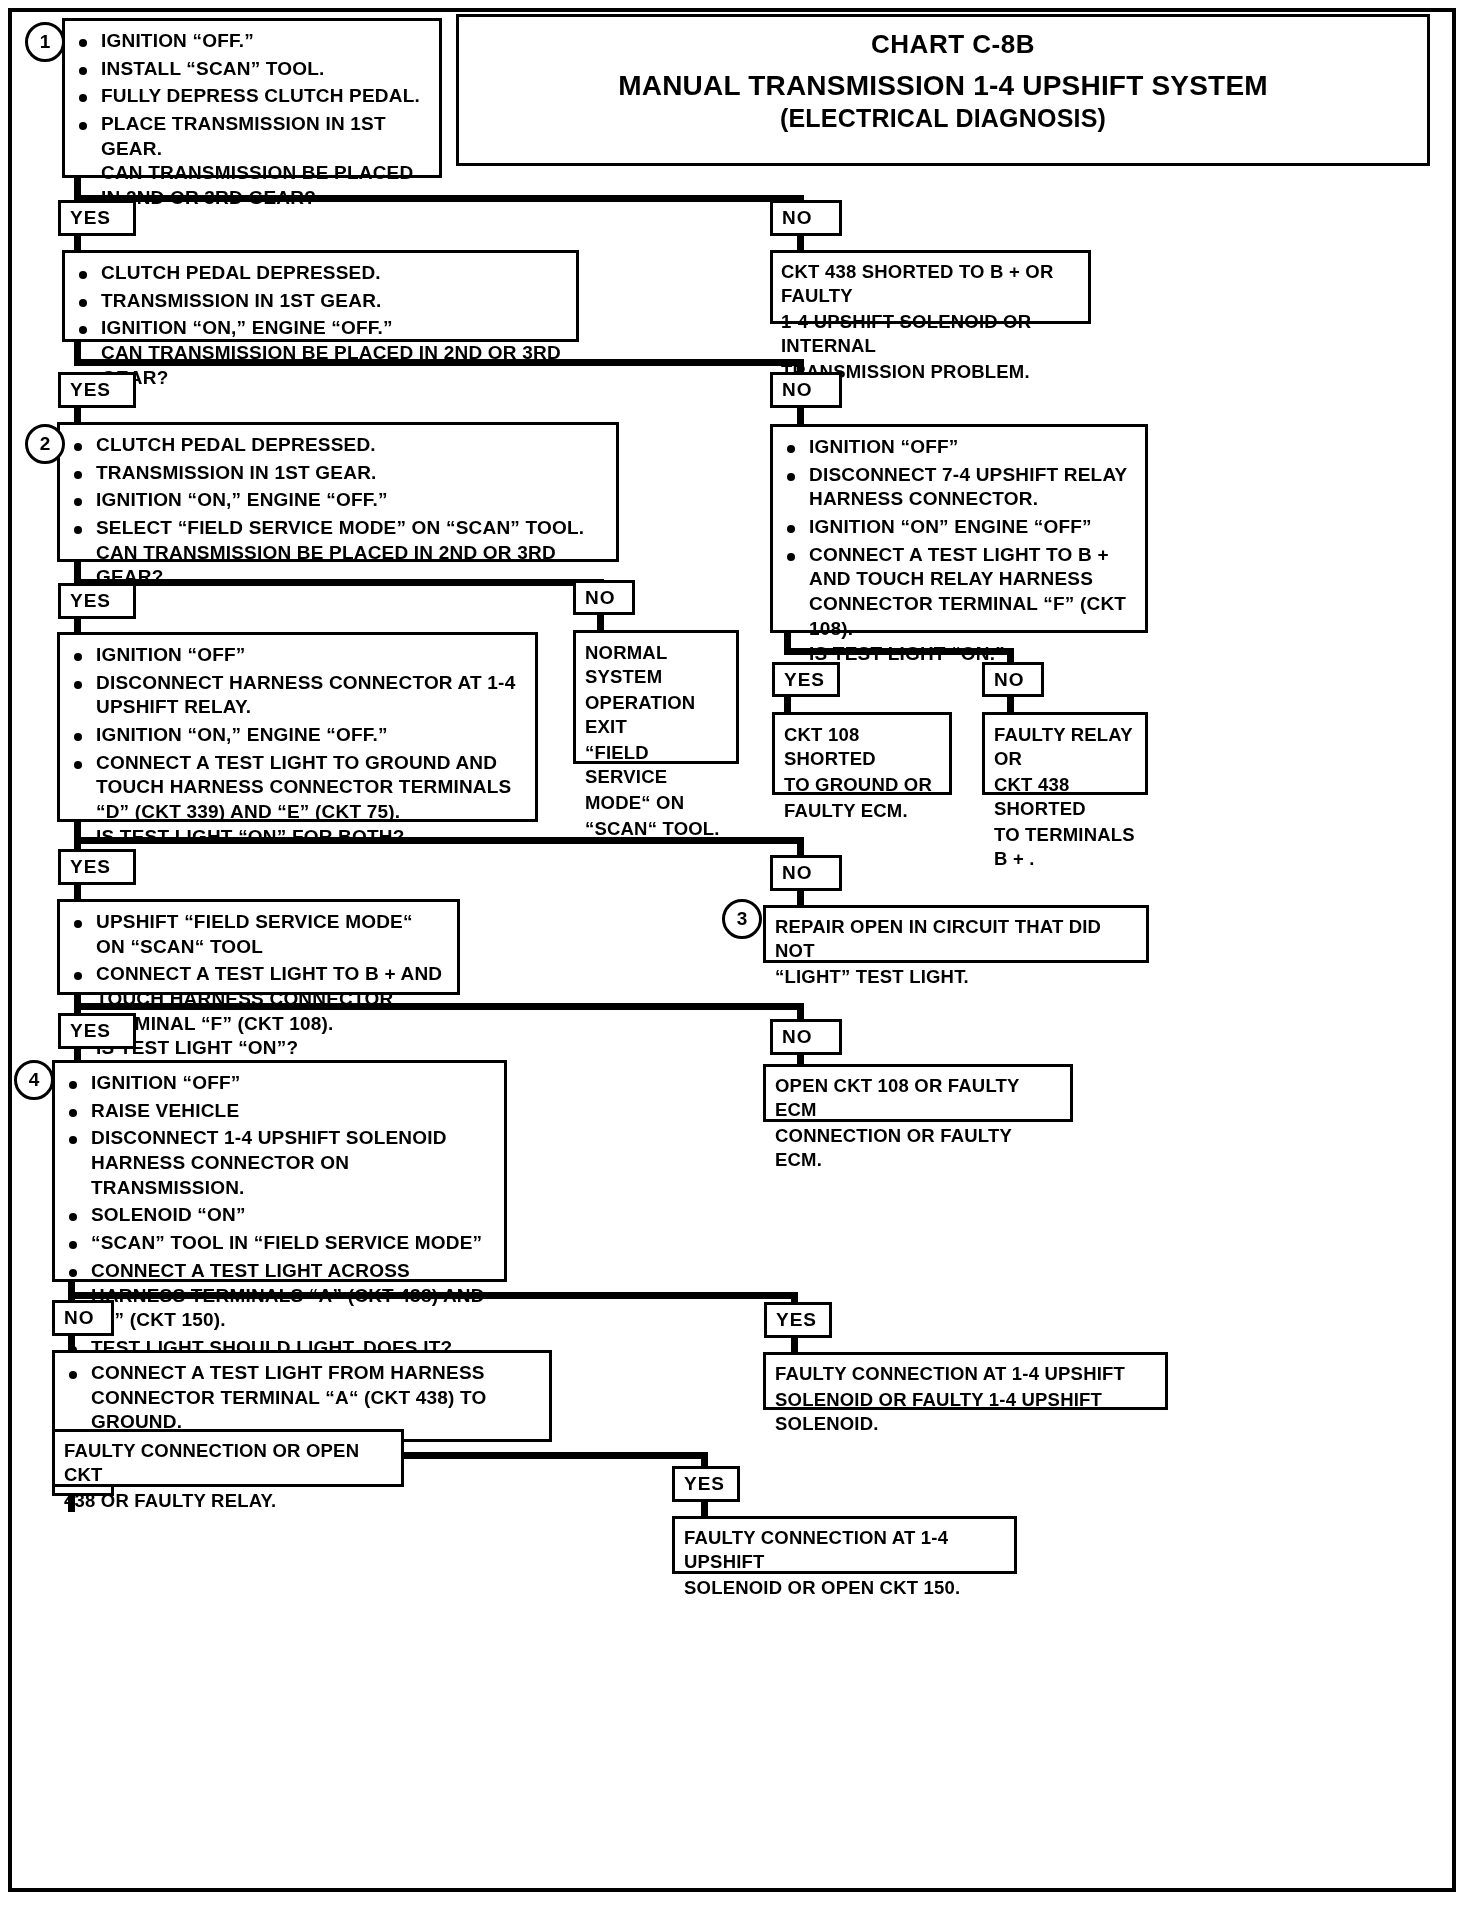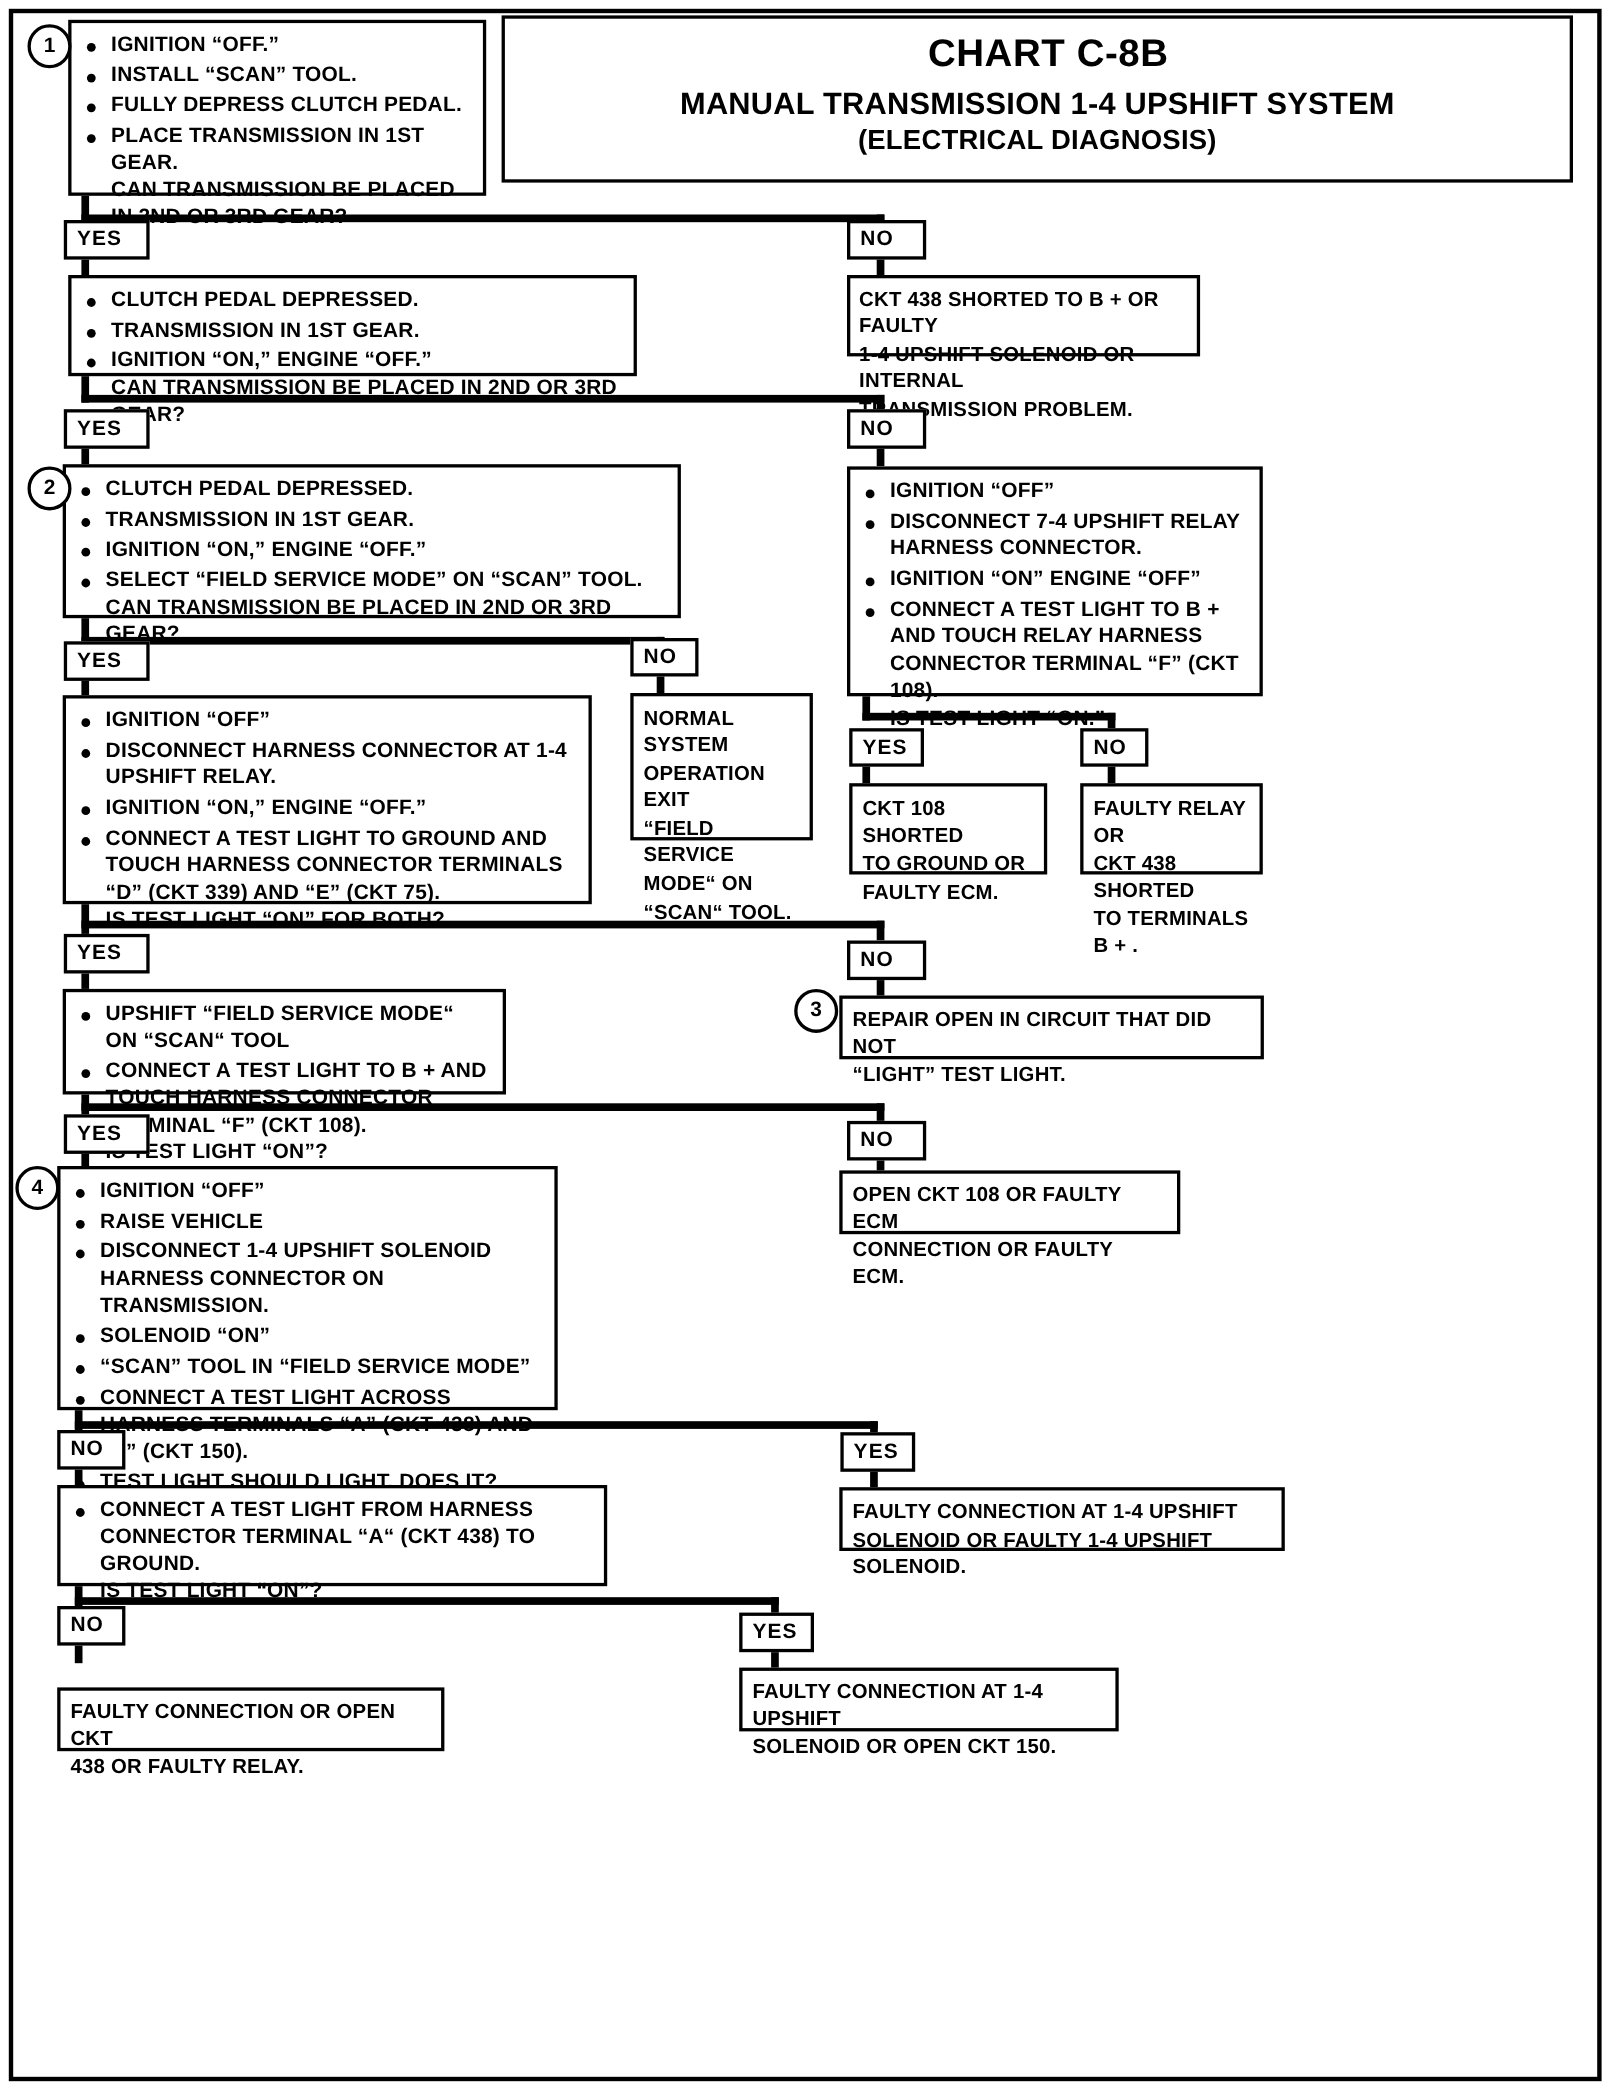--- a/index.html
+++ b/index.html
@@ -86,21 +86,21 @@
 
   
   .title-block{
     position:absolute;
     border:3px solid #000;
     background:#fff;
     box-sizing:border-box;
     text-align:center;
     color:#000;
   }
-  .t1{font-size:35px;font-weight:bold;letter-spacing:0.5px;margin-top:12px;margin-left:20px;}
+  .t1{font-size:26px;font-weight:bold;letter-spacing:0.5px;margin-top:12px;margin-left:20px;}
   .t2{font-size:28px;font-weight:bold;letter-spacing:0.2px;margin-top:10px;}
   .t3{font-size:25px;font-weight:bold;letter-spacing:0.2px;margin-top:2px;}
 
   .s18{font-size:18.5px;}
   .s19{font-size:19px;}
 </style>
 </head>
 <body>
 
 <div id="page">
@@ -343,21 +343,21 @@
 
   <div class="yn s19" style="left:52px; top:1460px; width:62px; height:36px;">
       <span>NO</span>
     </div>
   <div class="yn s19" style="left:672px; top:1466px; width:68px; height:36px;">
       <span>YES</span>
     </div>
   <div class="vline" style="left:68px; top:1496px; width:7px; height:16px;"></div>
   <div class="vline" style="left:701px; top:1502px; width:7px; height:16px;"></div>
 
-  <div class="node s18 plain" style="left:52px; top:1534px; width:352px; height:58px; padding:7px 9px;">
+  <div class="node s18 plain" style="left:52px; top:1429px; width:352px; height:58px; padding:7px 9px;">
     <div>FAULTY CONNECTION OR OPEN CKT</div>
     <div>438 OR FAULTY RELAY.</div>
   </div>
 
   <div class="node s18 plain" style="left:672px; top:1516px; width:345px; height:58px; padding:7px 9px;">
     <div>FAULTY CONNECTION AT 1-4 UPSHIFT</div>
     <div>SOLENOID OR OPEN CKT 150.</div>
   </div>
 </div>
 

